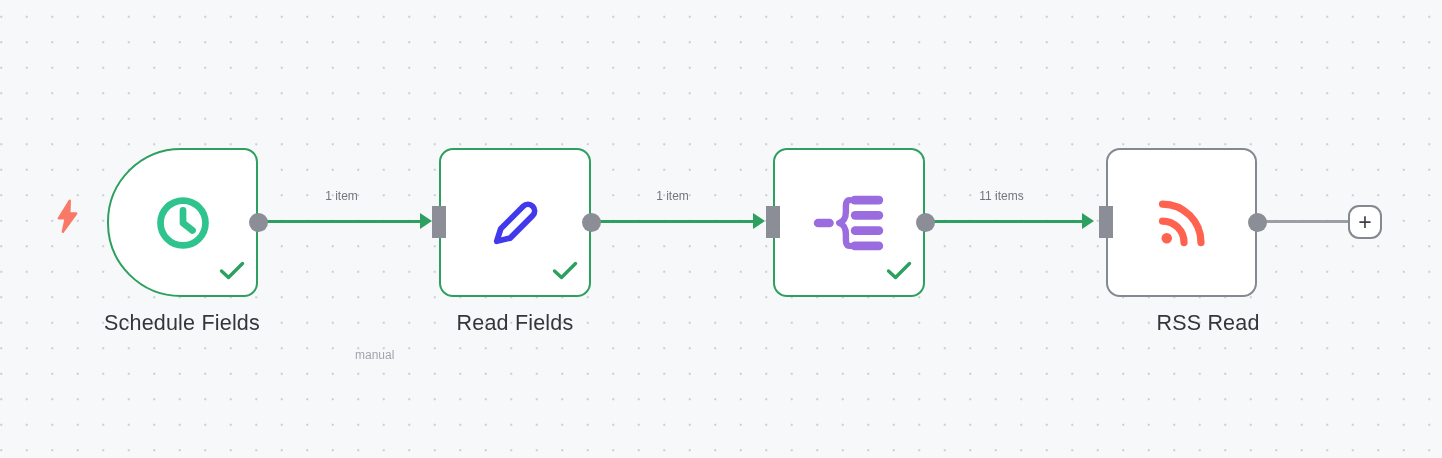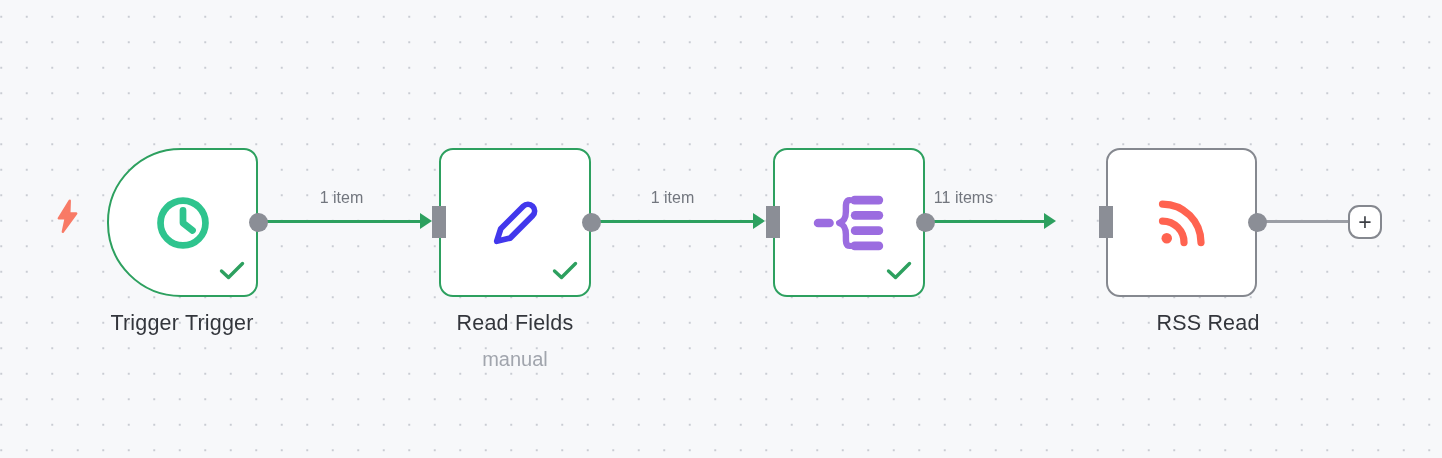--- a/index.html
+++ b/index.html
@@ -34,22 +34,21 @@
     width:26px;height:19px;
   }
   .node-label{
     position:absolute; top:311px; width:320px;
     text-align:center;
     font-size:21.5px; font-weight:500; color:#33363c;
     letter-spacing:0.2px;
   }
   .node-sub{
     position:absolute; top:348px; width:320px;
-    text-align:center;
-    font-size:20px; color:#a1a5ad;
+    font-size:12px; color:#a1a5ad;
   }
   .port-out{
     position:absolute;
     width:19px;height:19px;border-radius:50%;
     background:#8b8e96;
     top:213px;
     cursor:pointer;
   }
   .port-in{
     position:absolute;
@@ -66,21 +65,21 @@
   .conn .arrowhead{
     position:absolute; right:-11px; top:-7px;
     width:0;height:0;
     border-left:12px solid #2da05f;
     border-top:8.5px solid transparent;
     border-bottom:8.5px solid transparent;
   }
   .conn-label{
     position:absolute; top:-31px; left:0; width:100%;
     text-align:center;
-    font-size:16px; color:#72767e;
+    font-size:12px; color:#72767e;
     white-space:nowrap;
   }
   .conn.gray{ background:#9b9ea5; height:2.5px; top:220px;}
   .add-btn{
     position:absolute;
     left:1348px; top:205px;
     width:34px;height:34px;
     box-sizing:border-box;
     background:#ffffff;
     border:2.5px solid #85888f;
@@ -105,41 +104,41 @@
   </div>
 
   <div class="conn" style="left:262px;width:159px;">
     <div class="conn-label">1 item</div>
     <div class="arrowhead"></div>
   </div>
   <div class="conn" style="left:591px;width:163px;">
     <div class="conn-label">1 item</div>
     <div class="arrowhead"></div>
   </div>
-  <div class="conn" style="left:882px;width:163px;">
+  <div class="conn" style="left:920px;width:163px;">
     <div class="conn-label">11 items</div>
     <div class="arrowhead"></div>
   </div>
   <div class="conn gray" style="left:1257px;width:91px;"></div>
 
   <div class="node trigger" style="left:107px;">
     <span>
       <svg width="62" height="62" viewBox="0 0 24 24" fill="none">
         <circle cx="12" cy="12" r="8.7" stroke="#2fc48e" stroke-width="2.6"></circle>
         <path d="M12 7.1 V12 L15.7 14.9" stroke="#2fc48e" stroke-width="2.6" stroke-linecap="round" stroke-linejoin="round"></path>
       </svg>
     </span>
     <span class="node-check">
       <svg width="26" height="19" viewBox="0 0 26 19" fill="none">
         <path d="M2.5 10 L9.5 16.5 L23.5 2.5" stroke="#2da05f" stroke-width="3.4" stroke-linecap="round" stroke-linejoin="round"></path>
       </svg>
     </span>
   </div>
   <div class="port-out" style="left:248.5px;"></div>
-  <div class="node-label" style="left:22px;">Trigger Trigger</div>
+  <div class="node-label" style="left:22px;">Schedule Fields</div>
 
   <div class="node" style="left:439px;width:152px;">
     <span>
       <svg width="60" height="60" viewBox="0 0 24 24" fill="none">
         <path d="M4.7 19.3 L6.3 14.3 L15.3 5.3 A2.65 2.65 0 0 1 19.05 9.05 L10.05 18.05 L4.7 19.3 Z" stroke="#4238ec" stroke-width="2.3" stroke-linejoin="round"></path>
       </svg>
     </span>
     <span class="node-check">
       <svg width="26" height="19" viewBox="0 0 26 19" fill="none">
         <path d="M2.5 10 L9.5 16.5 L23.5 2.5" stroke="#2da05f" stroke-width="3.4" stroke-linecap="round" stroke-linejoin="round"></path>

